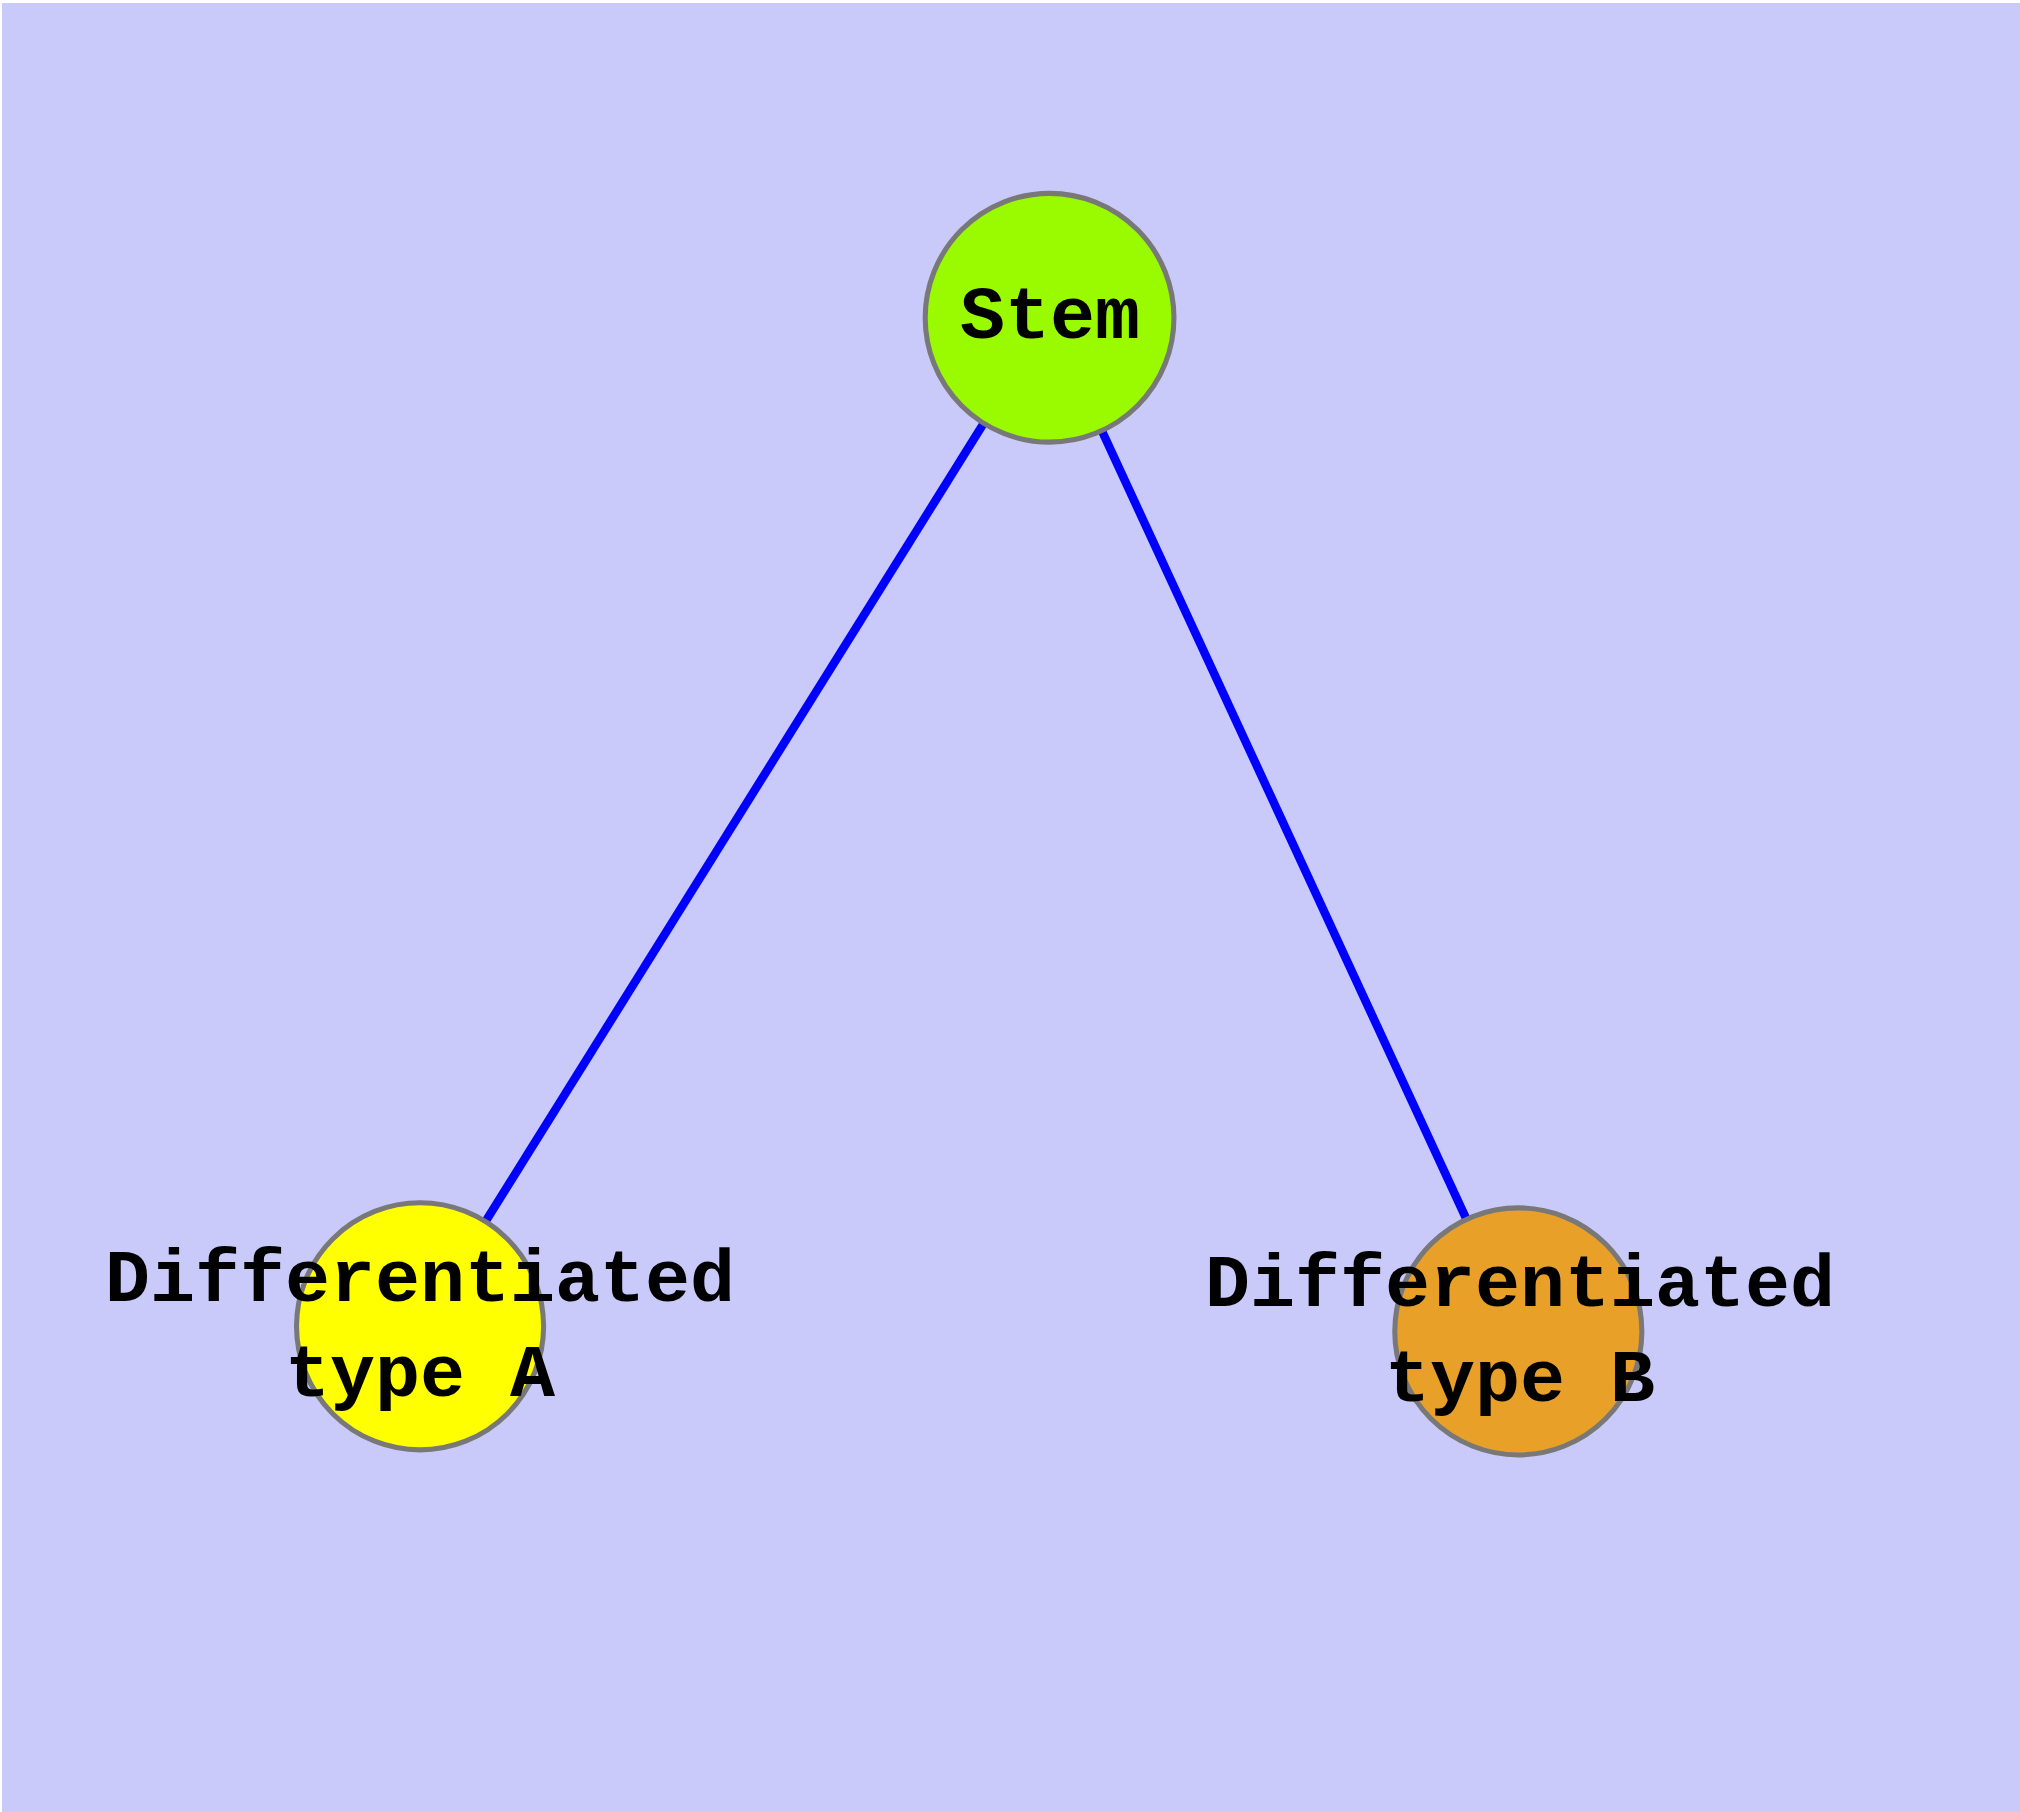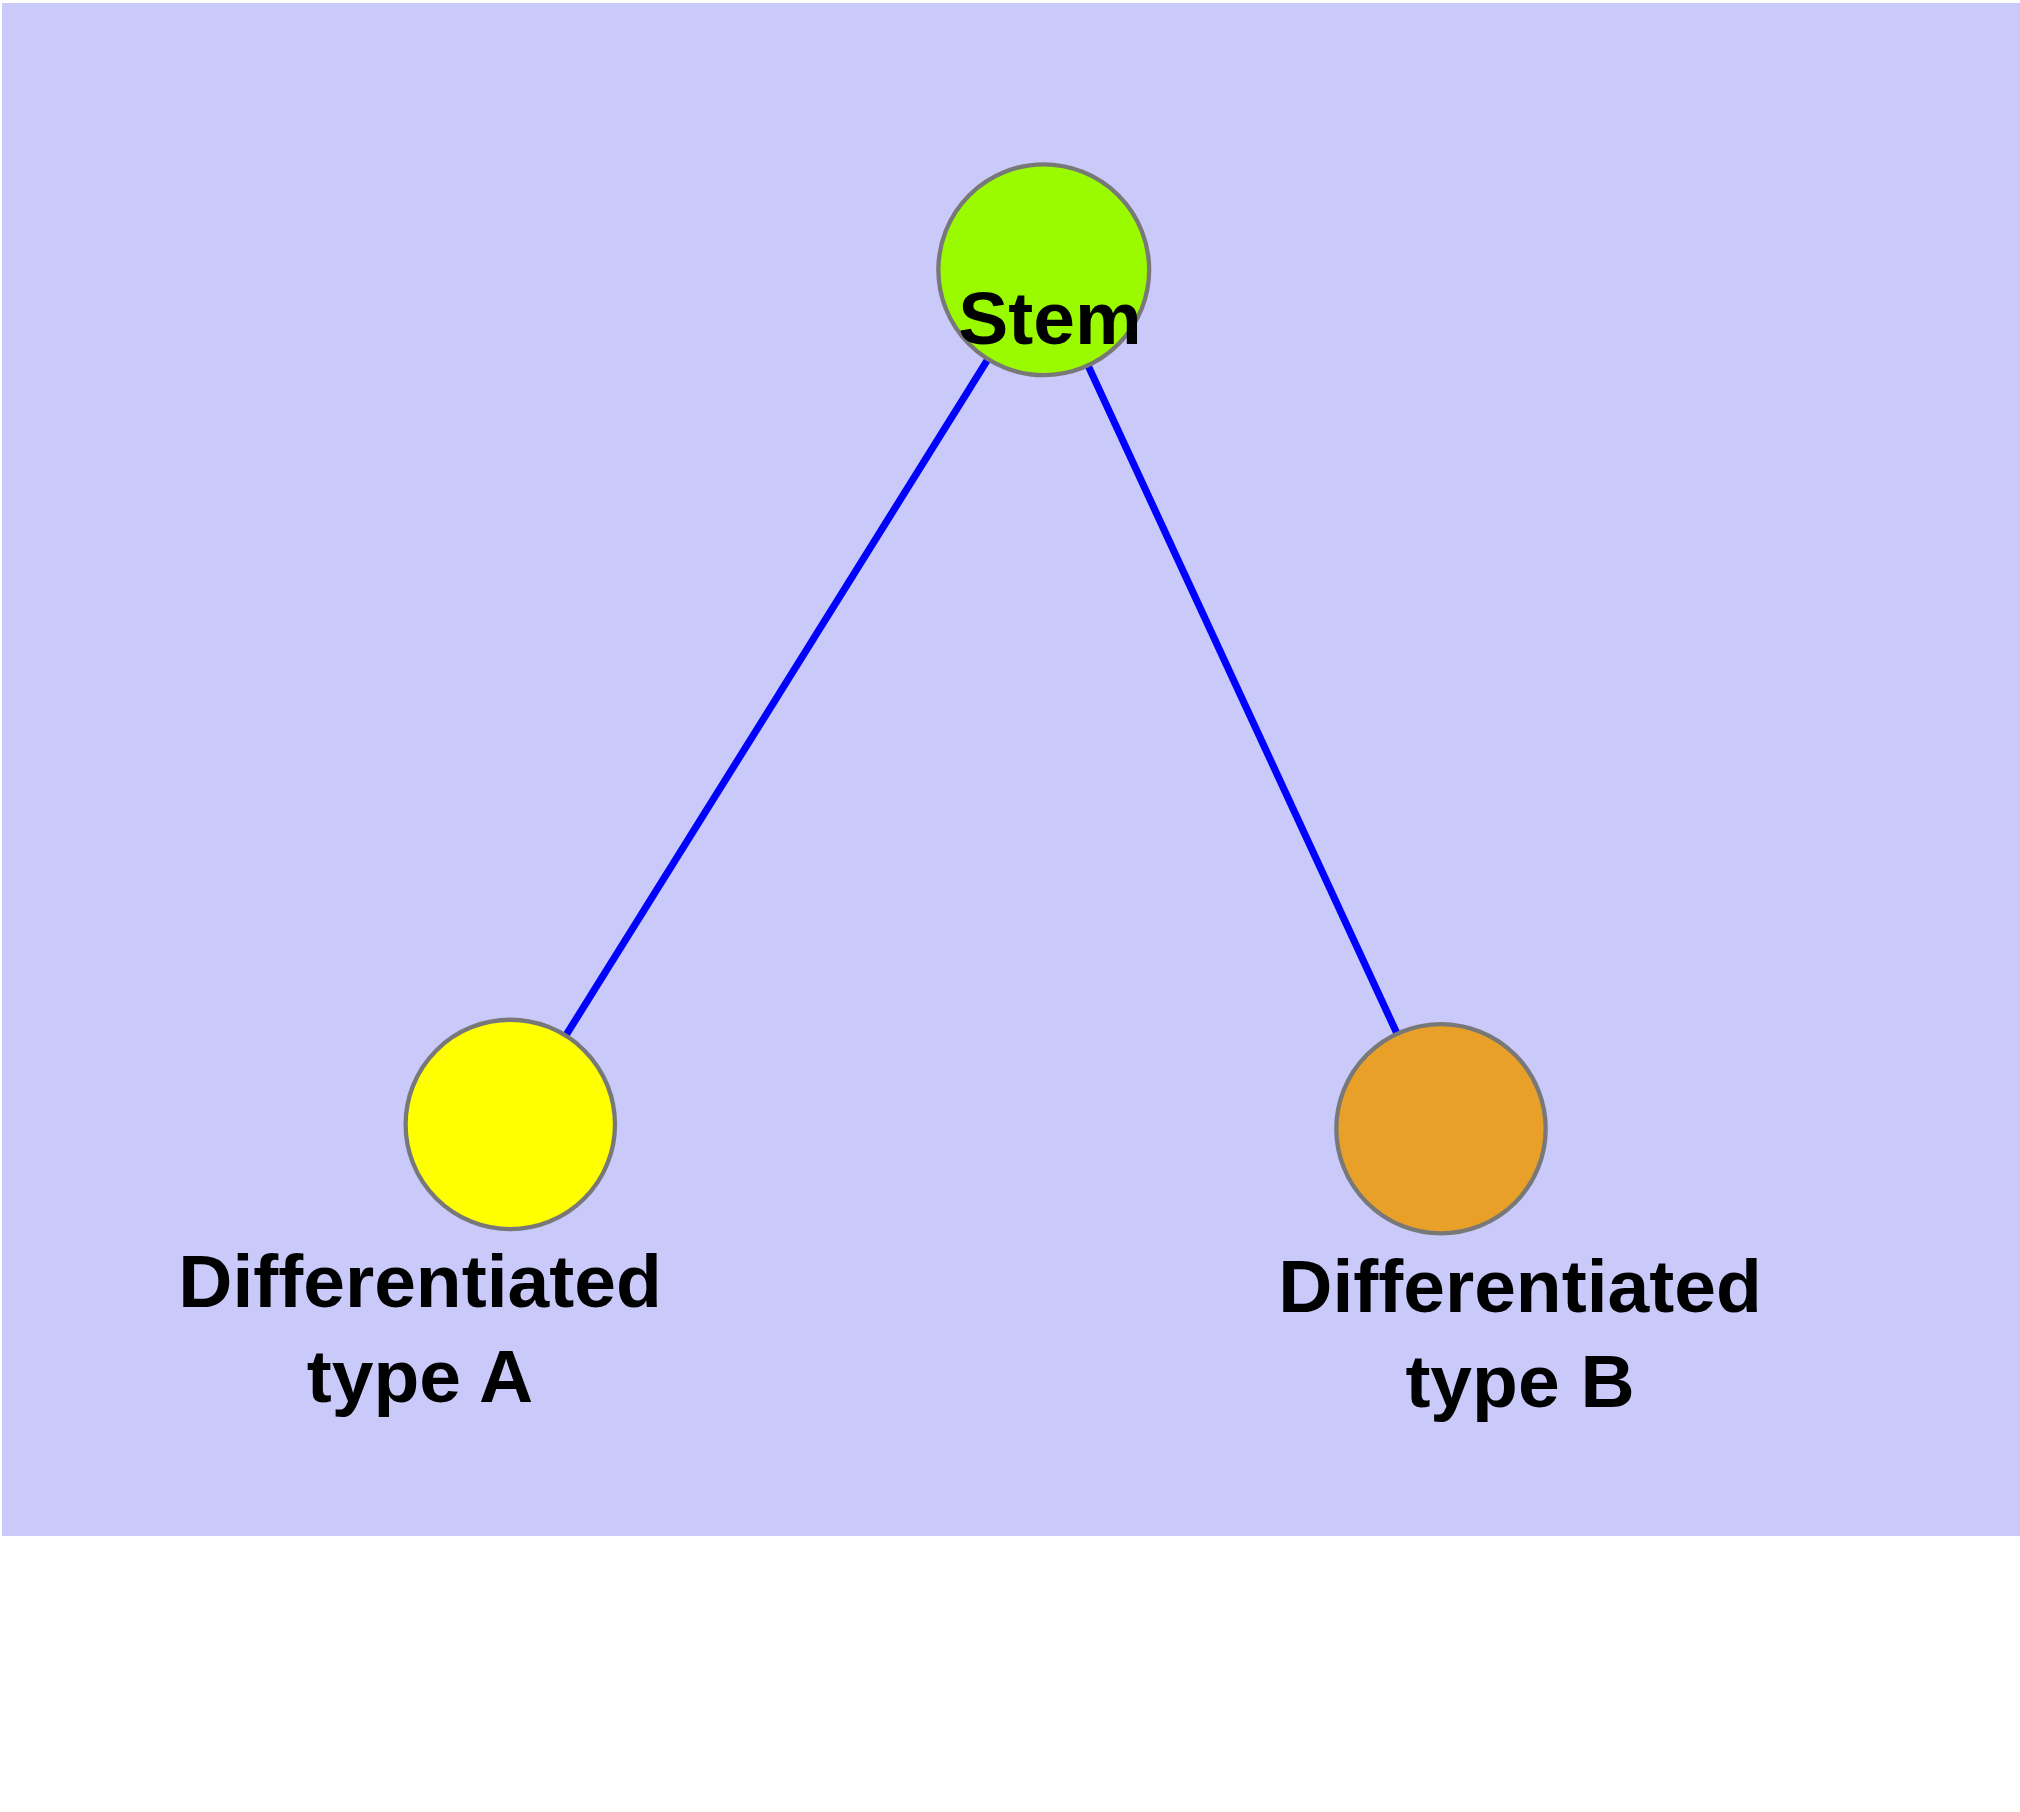--- a/index.html
+++ b/index.html
@@ -3,26 +3,26 @@
 <meta charset="utf-8">
 <style>
   html, body {
     margin: 0;
     padding: 0;
     background: #ffffff;
   }
   #canvas {
     position: relative;
     width: 2021px;
-    height: 1536px;
+    height: 1812px;
     box-sizing: border-box;
     border-top: 3.4px solid #ffffff;
     border-left: 2.5px solid #ffffff;
     overflow: hidden;
-    font-family: Liberation Sans, sans-serif;
+    font-family: Liberation Mono, monospace;
   }
   #graph-svg {
     position: absolute;
     left: 0;
     top: 0;
     width: 100%;
     height: 100%;
     display: block;
   }
   .node-label {

